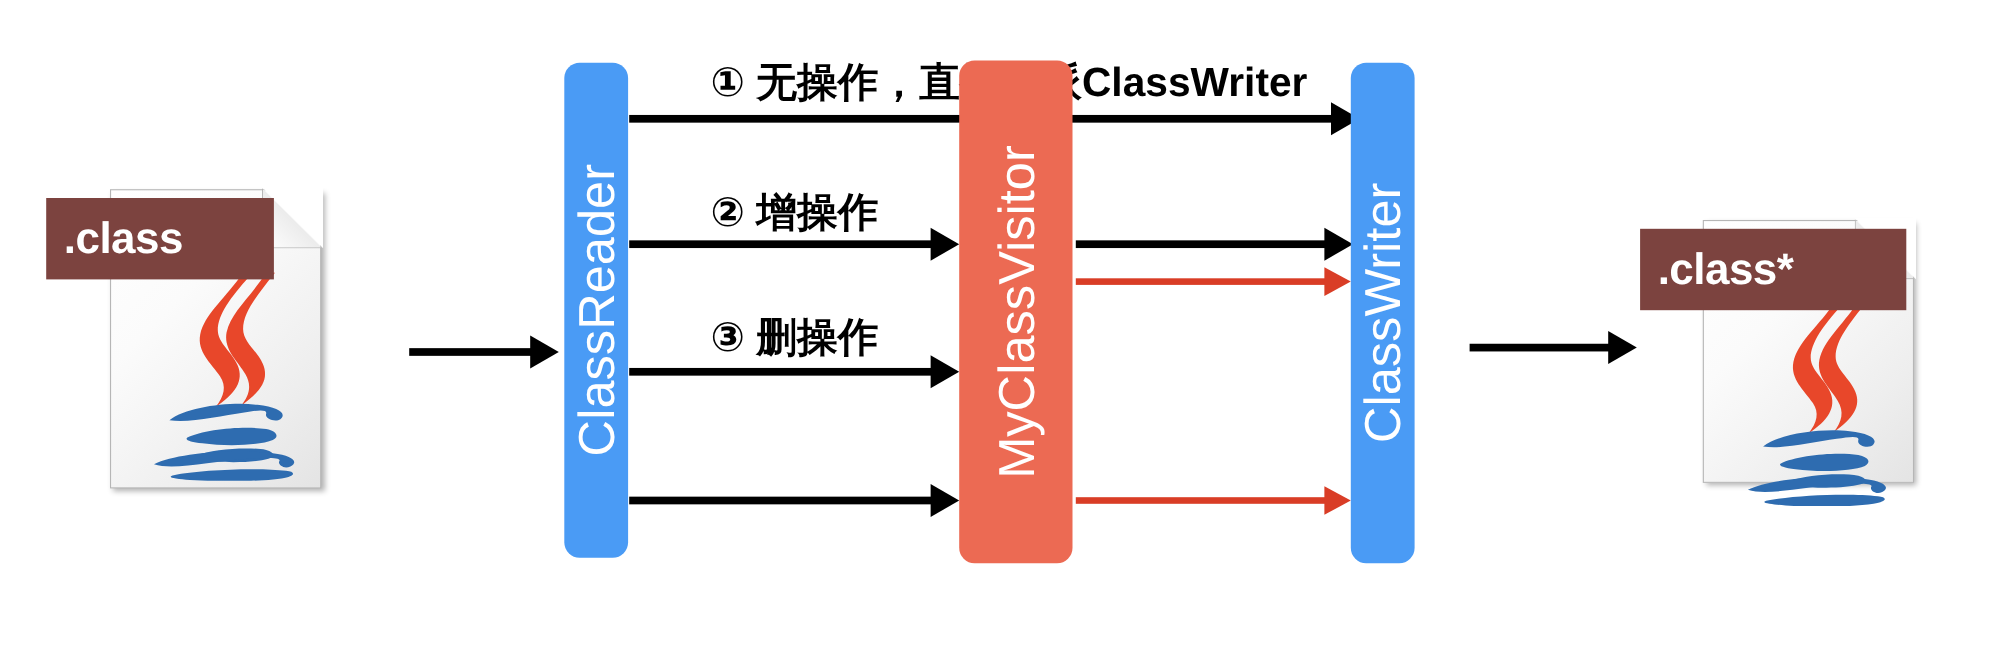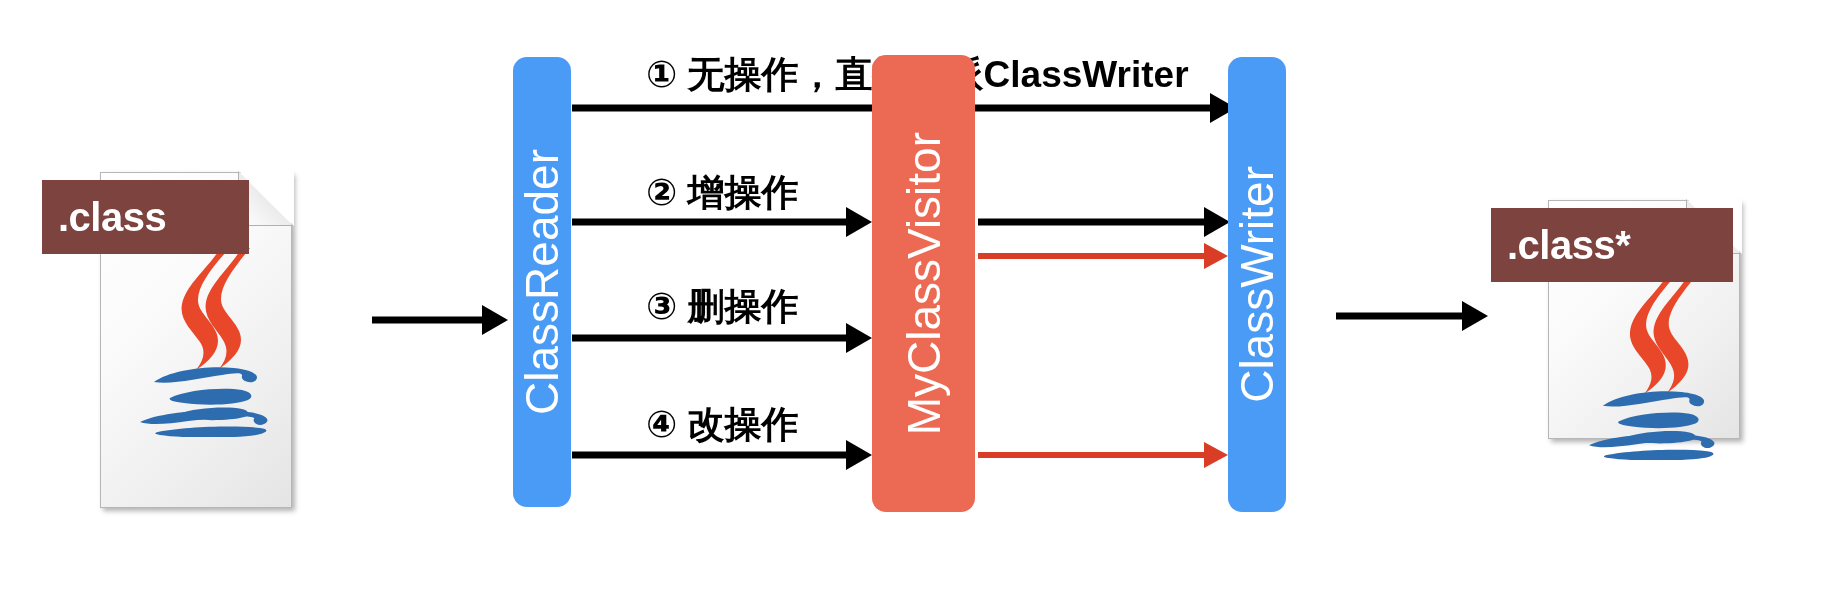--- a/index.html
+++ b/index.html
@@ -73,21 +73,21 @@
 
   
   .step-label{position:absolute;color:#000000;font-weight:700;white-space:nowrap;
               font-family:"Liberation Sans","DejaVu Sans",sans-serif;}
 </style>
 </head>
 <body>
 
 <div class="stage">
 
-  <div class="file-icon" id="input-file" style="left:100px;top:172px;width:192px;height:336px;">
+  <div class="file-icon" id="input-file" style="left:100px;top:172px;width:192px;height:272px;">
     <div class="file-page"></div>
     <div class="file-corner-cut"></div>
     <div class="file-fold"></div>
     <div class="java-logo" style="left:30px;top:70px;width:150px;height:195px;">
       <svg viewBox="0 0 150 195" xmlns="http://www.w3.org/2000/svg">
         <g fill="#e8472a">
           <path d="M88 10 C 72 32, 56 44, 52 62 C 49 78, 62 88, 70 100 C 76 109, 74 118, 66 128
                    C 84 116, 92 104, 86 90 C 81 78, 68 70, 68 58 C 68 44, 80 28, 96 10 Z"></path>
           <path d="M112 6 C 96 30, 80 42, 76 60 C 73 76, 86 86, 93 98 C 99 108, 97 117, 89 127
                    C 107 114, 115 103, 109 89 C 104 77, 91 69, 91 57 C 91 42, 104 26, 120 6 Z"></path>
@@ -140,21 +140,20 @@
     <div class="shaft" style="width:228px;height:6px;"></div>
     <div class="head" style="left:226px;border-top:13px solid transparent;border-bottom:13px solid transparent;border-left:24px solid #d93d26;"></div>
   </div>
 
   <div class="step-label" style="left:646px;top:282px;font-size:37px;">③ 删操作</div>
   <div class="arrow black" style="left:572px;top:338px;width:300px;">
     <div class="shaft" style="width:276px;"></div>
     <div class="head" style="left:274px;"></div>
   </div>
 
-  <div class="step-label" style="left:646px;top:400px;font-size:37px;">④ 改操作</div>
   <div class="arrow black" style="left:572px;top:455px;width:300px;">
     <div class="shaft" style="width:276px;"></div>
     <div class="head" style="left:274px;"></div>
   </div>
   <div class="arrow red" style="left:978px;top:455px;width:252px;">
     <div class="shaft" style="width:228px;height:6px;"></div>
     <div class="head" style="left:226px;border-top:13px solid transparent;border-bottom:13px solid transparent;border-left:24px solid #d93d26;"></div>
   </div>
 
   <div class="pillar" id="pillar-myclassvisitor">

